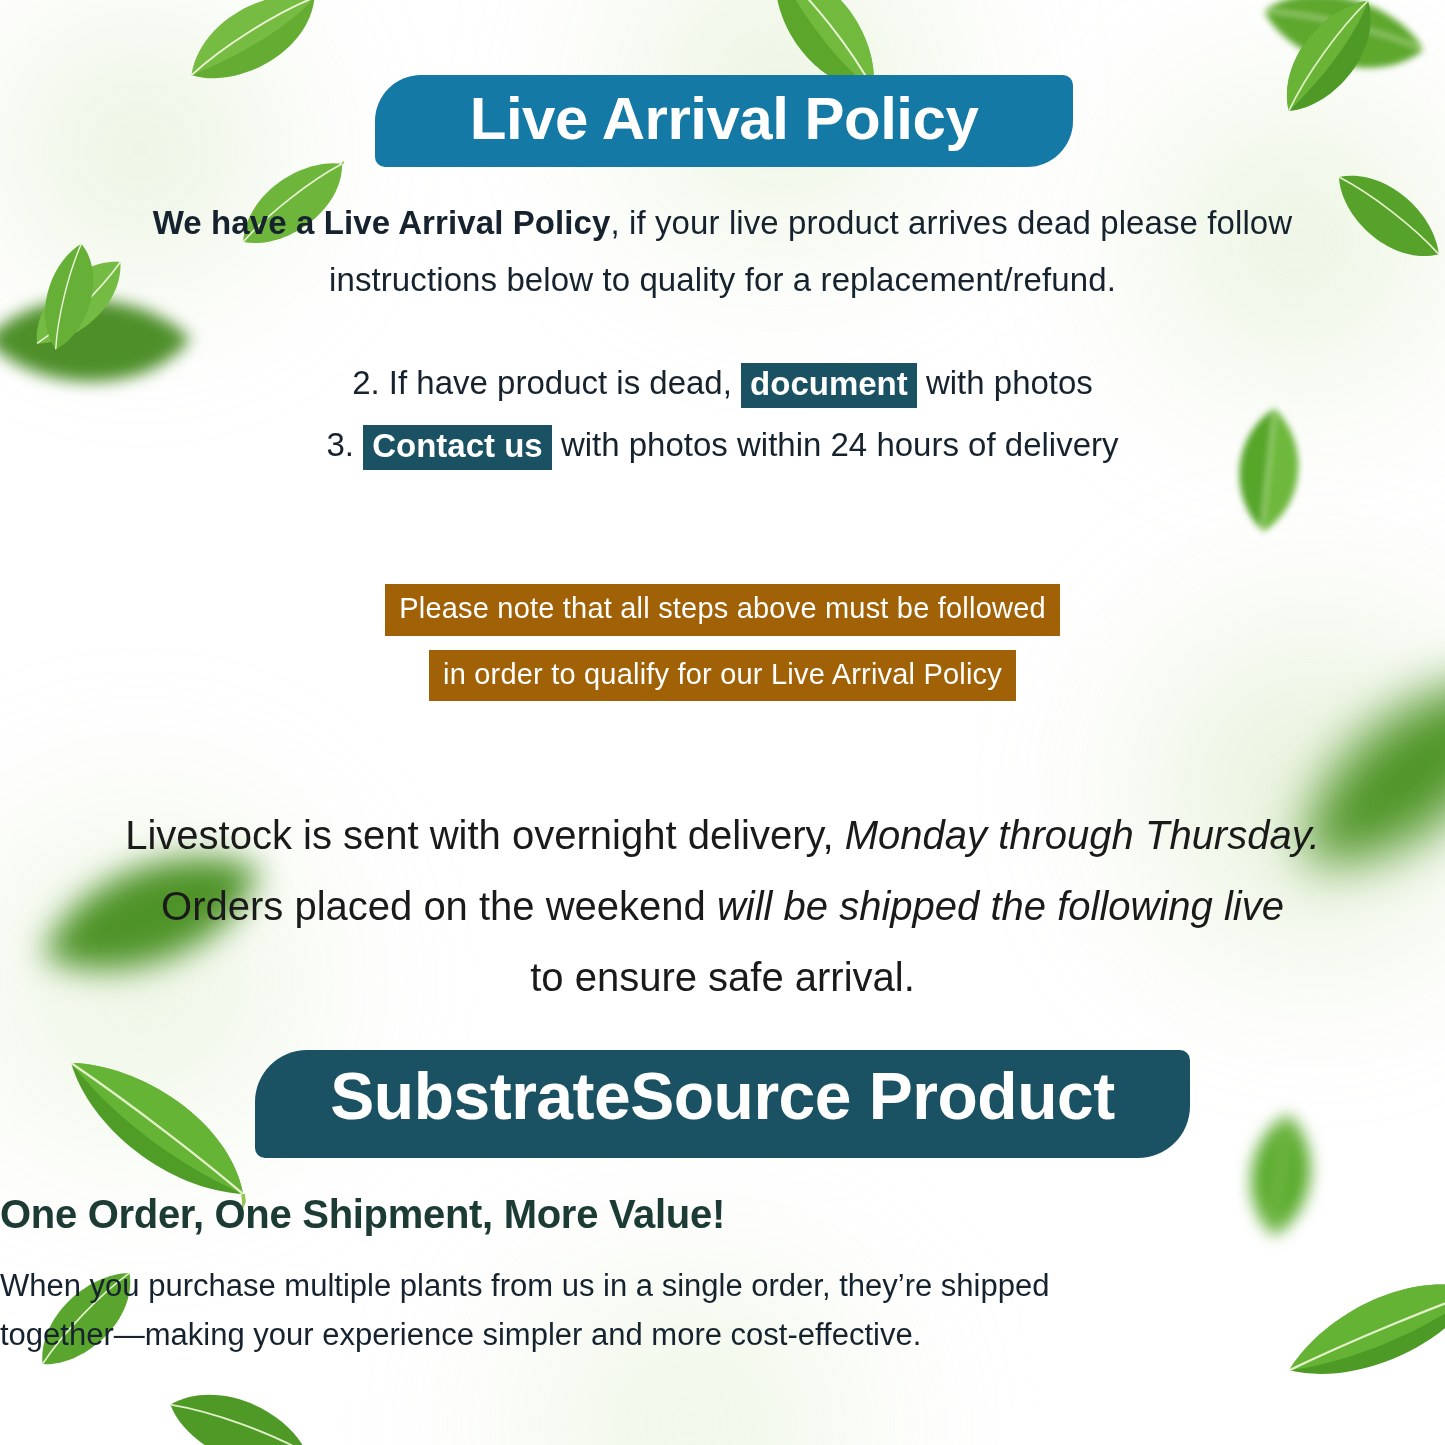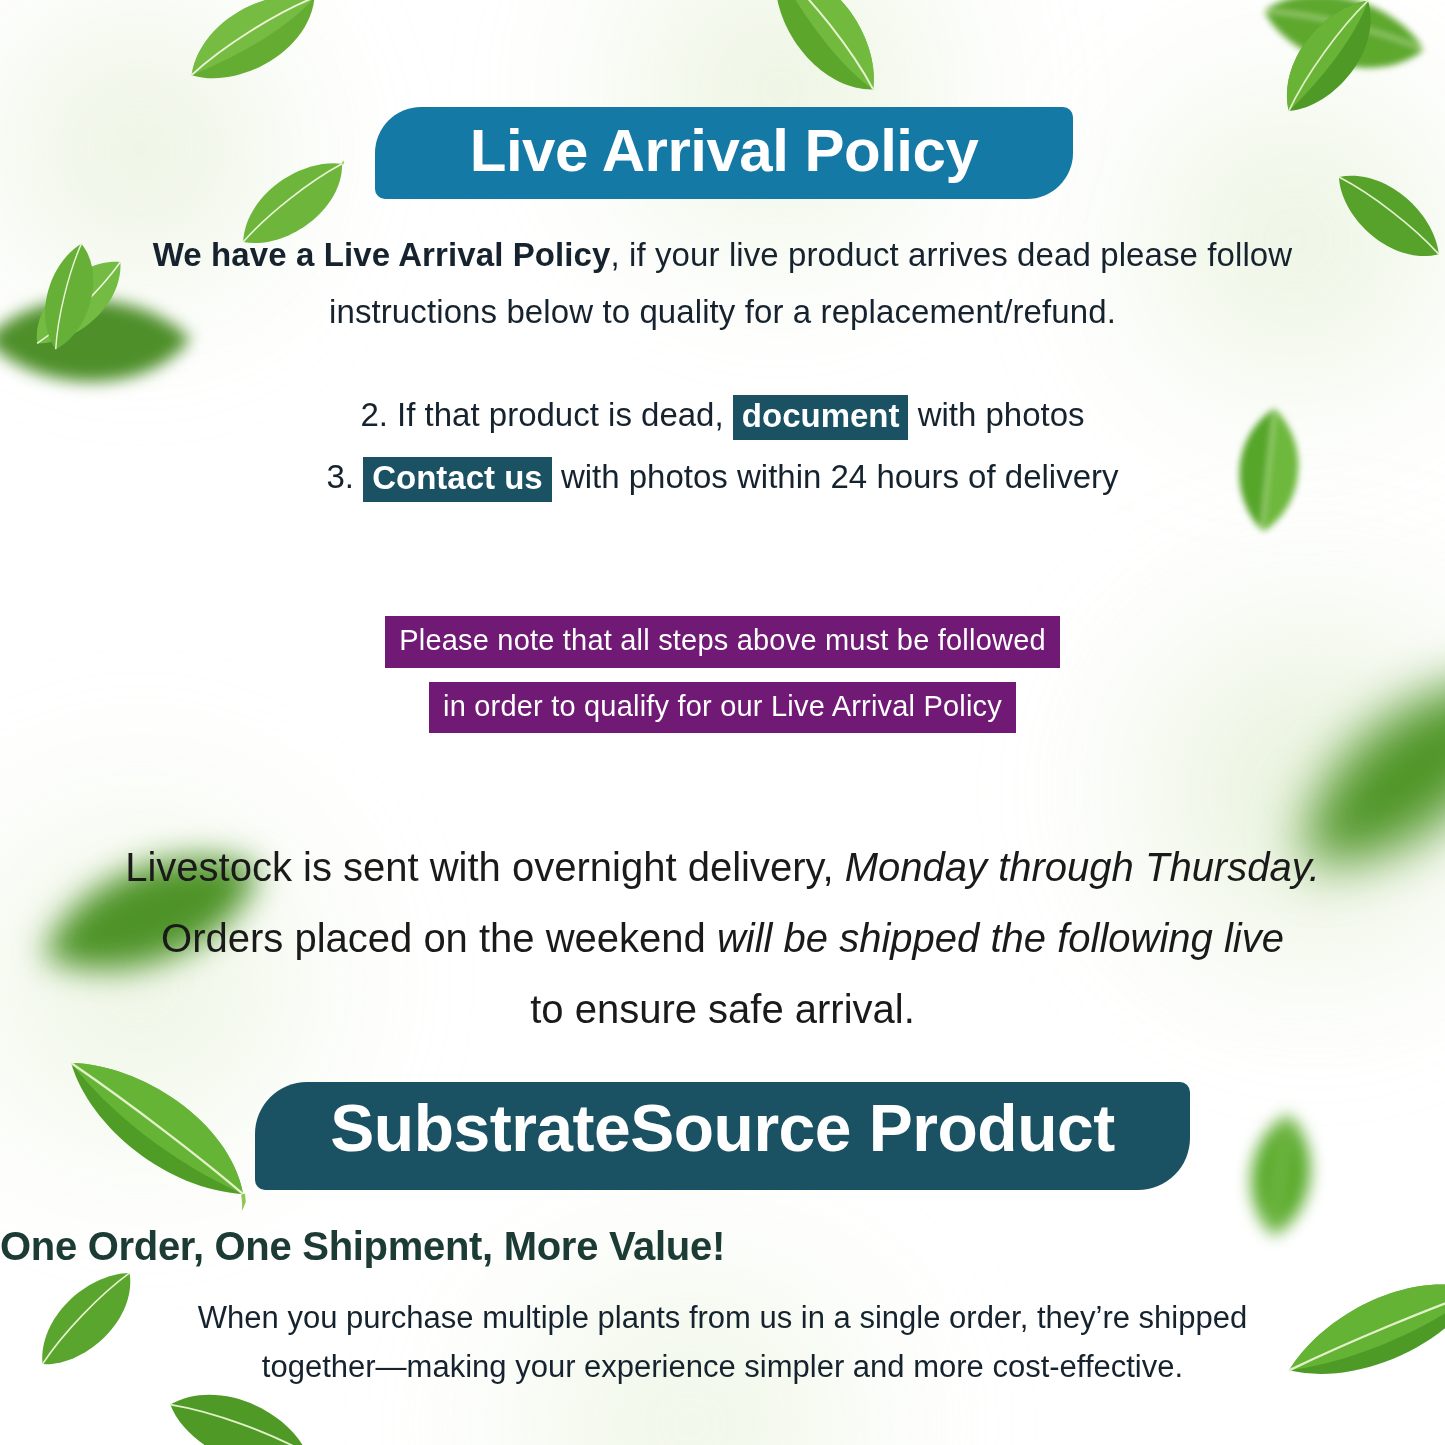--- a/index.html
+++ b/index.html
@@ -32,21 +32,21 @@
   .leaf { position:absolute; z-index:1; pointer-events:none; }
   .leaf svg { display:block; width:100%; height:100%; }
   .blur-sm  { filter:blur(3px); }
   .blur-md  { filter:blur(8px); }
   .blur-lg  { filter:blur(16px); }
   .blur-xl  { filter:blur(26px); }
 
   
   .content {
     position:absolute; inset:0; z-index:5;
-    display:flex; flex-direction:column; align-items:center;margin-top:32px;
+    display:flex; flex-direction:column; align-items:center;
   }
 
   
   .banner {
     color:#ffffff;
     font-weight:bold;
     text-align:center;
     white-space:nowrap;
     line-height:1;
     letter-spacing:-.5px;
@@ -101,21 +101,21 @@
   }
 
   
   .note {
     position:absolute; left:0; right:0; top:584px;
     text-align:center;
     font-size:29px;
     line-height:1.06;
   }
   .note-line {
-    background:#701a75;
+    background:#a16207;
     color:#ffffff;
     display:inline-block;
     padding:9px 14px 12px 14px;
     white-space:nowrap;
     letter-spacing:.2px;
   }
   .note-row + .note-row { margin-top:14px; }
 
   
   .livestock {
@@ -131,21 +131,20 @@
   .subhead {
     position:absolute; left:0; right:0; top:1192px;
     text-align:left;
     color:#1b3b34;
     font-size:40px;
     font-weight:bold;
     letter-spacing:-.3px;
   }
   .bottom-copy {
     position:absolute; left:0; right:0; top:1262px;
-    text-align:center;
     color:#16232e;
     font-size:31px;
     line-height:1.58;
   }
 </style>
 </head>
 <body>
 
 <div class="bg-wash">
   <div class="wash w1"></div>
@@ -290,21 +289,21 @@
   <div class="intro">
     <div><span class="lead">We have a Live Arrival Policy</span><span>, if your live product arrives dead please follow</span></div>
     <div>instructions below to quality for a replacement/refund.</div>
   </div>
 
   <div class="steps">
 
 
     <div class="step">
       <span>2.</span>
-      <span>If that product is dead,</span>
+      <span>If have product is dead,</span>
       <span class="hl">document</span>
       <span>with photos</span>
     </div>
 
     <div class="step">
       <span>3.</span>
       <span class="hl">Contact us</span>
       <span>with photos within 24 hours of delivery</span>
     </div>
   </div>

